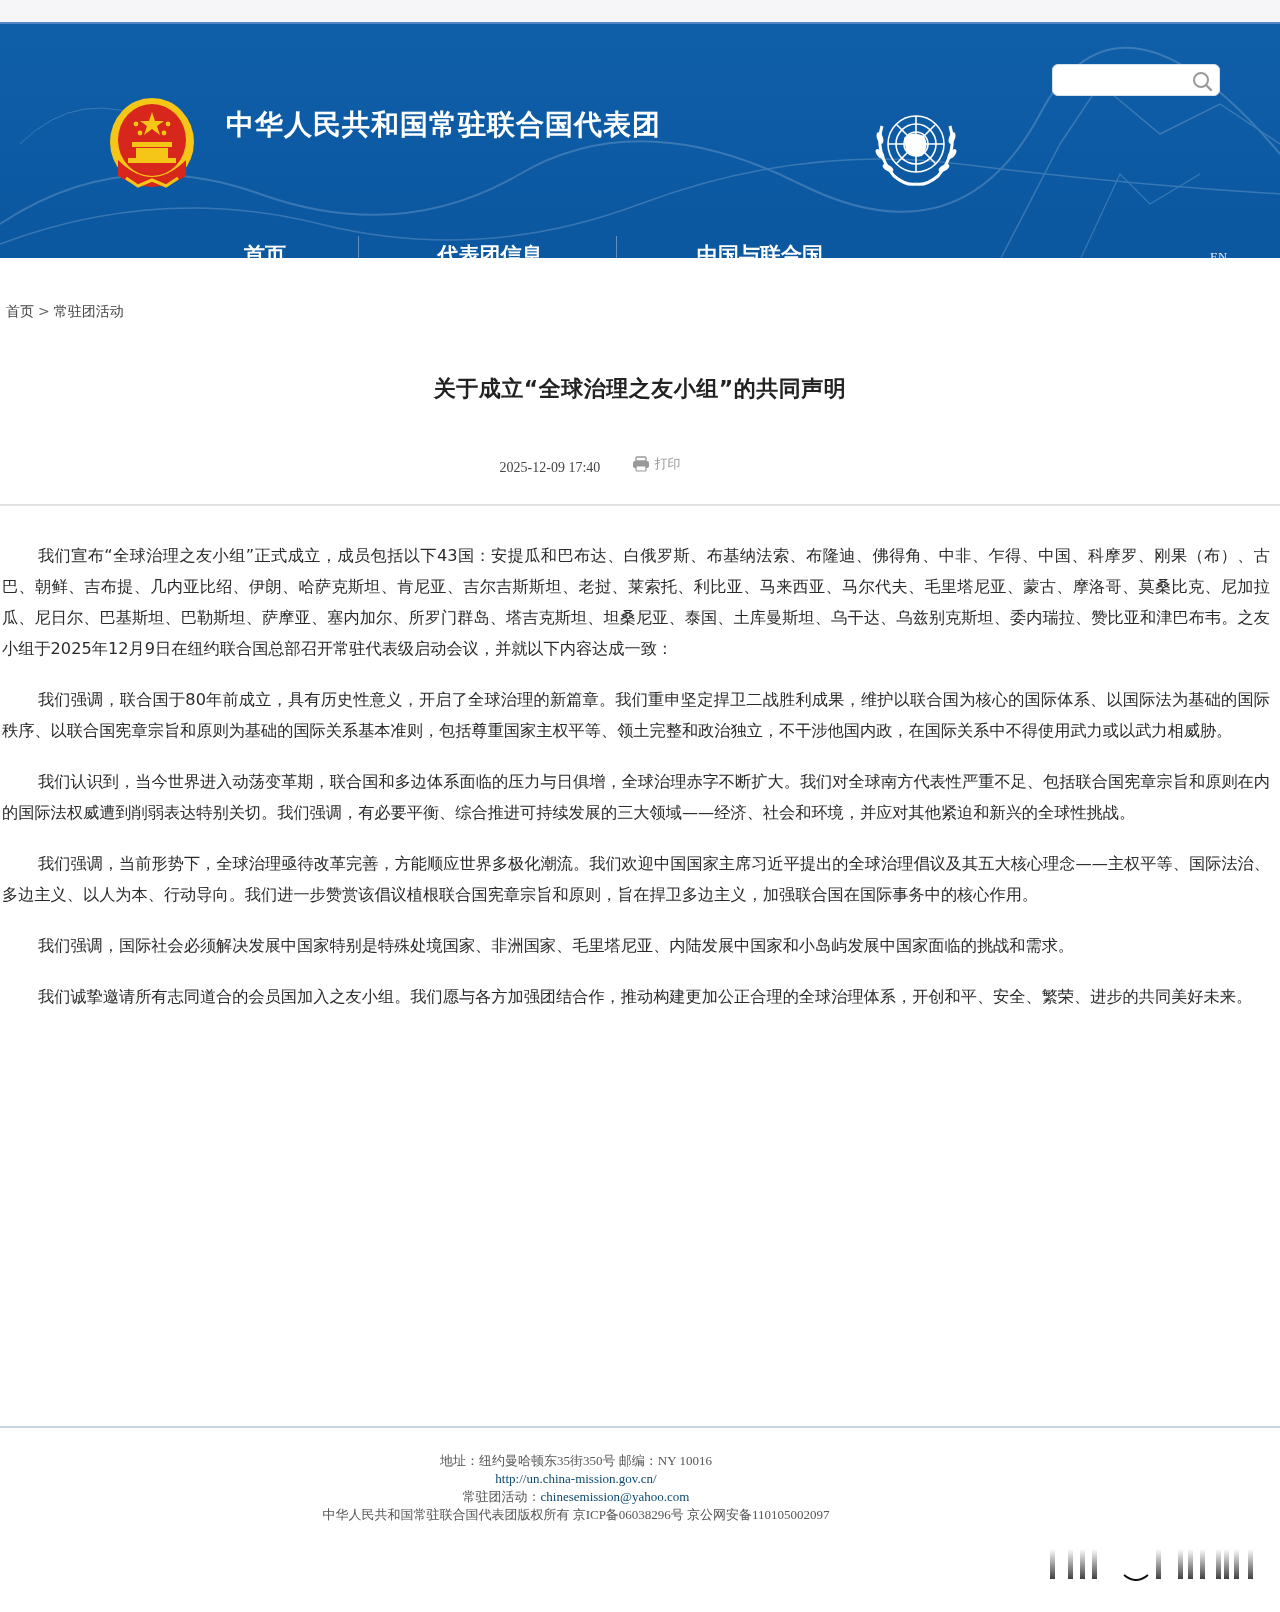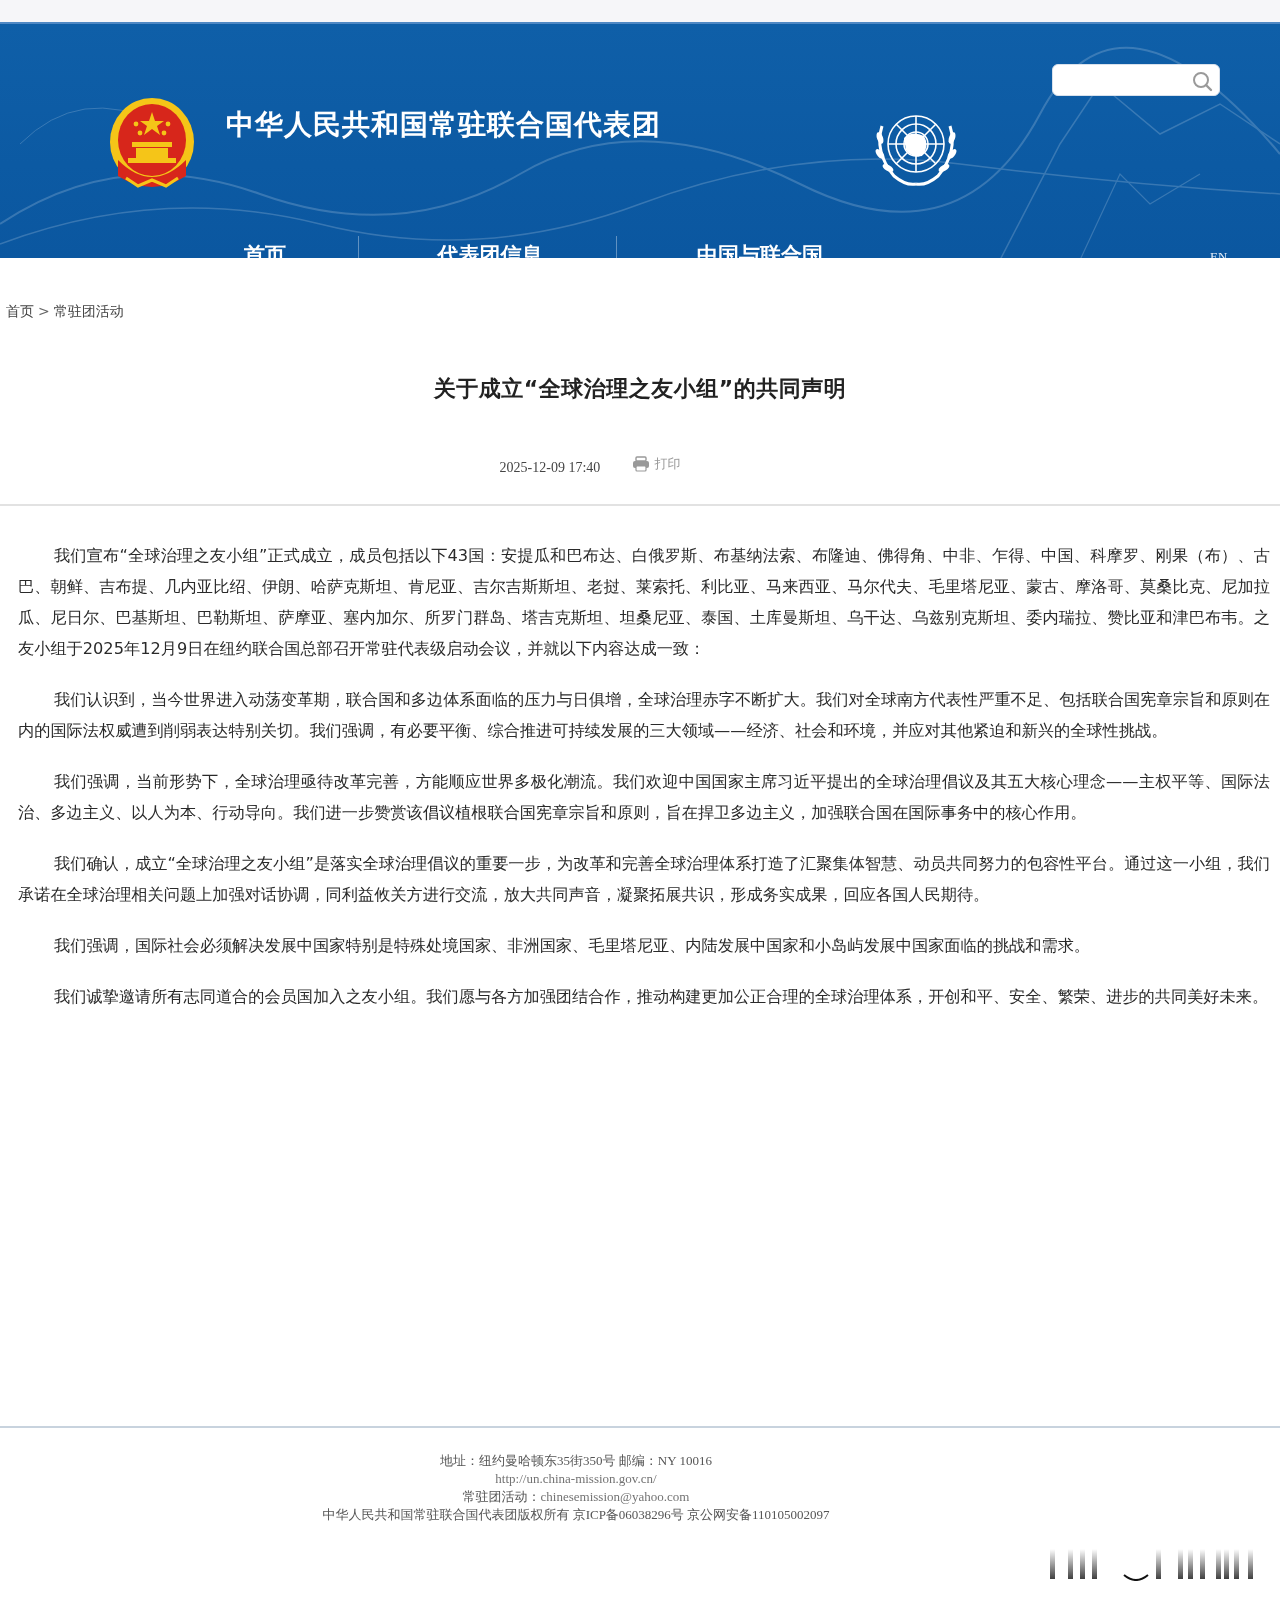--- a/index.html
+++ b/index.html
@@ -62,32 +62,32 @@
       position: absolute; left: 0; top: 455px; width: 1180px; text-align: center;
       font-size: 13px; color: #555;
     }
     .meta .date { font-family: "Liberation Serif", serif; font-size: 14px; color: #444; }
     .meta .print { margin-left: 28px; color: #999; cursor: pointer; display: inline-flex; align-items: center; gap: 4px; }
     .print-icon { width: 18px; height: 16px; display: inline-block; vertical-align: middle; }
 
     .hr-top { position: absolute; left: 0; top: 504px; width: 1280px; height: 2px; background: #e2e2e2; }
 
     .content {
-      position: absolute; left: 0; top: 540px; width: 1270px; padding-left: 18px;
+      position: absolute; left: 0; top: 540px; width: 1270px; padding-left: 2px;
       font-size: 16.2px; line-height: 31px; color: #2a2a2a; text-align: justify;
     }
     .content p { text-indent: 36px; margin-bottom: 20px; }
 
     .hr-bottom { position: absolute; left: 0; top: 1426px; width: 1280px; height: 2px; background: #c8d3de; }
 
     .footer {
       position: absolute; left: 0; top: 1452px; width: 1152px; text-align: center;
       font-family: "Liberation Serif", "DejaVu Serif", serif; font-size: 13px; line-height: 18px; color: #555;
     }
-    .footer a { color: #737373; text-decoration: none; cursor: pointer; font-family: Liberation Serif, serif; }
+    .footer a { color: #0c4a6e; text-decoration: none; cursor: pointer; font-family: Liberation Serif, serif; }
 
     .watermark {
       position: absolute; left: 1050px; top: 1545px; width: 210px; height: 36px;
     }
   </style>
 </head>
 <body>
 
 <div class="topstrip"></div>
 
@@ -175,23 +175,23 @@
       <rect x="4" y="10" width="10" height="5" rx="1" fill="#fff" stroke="#999" stroke-width="1.2"></rect>
     </svg>
     <span>打印</span>
   </span>
 </div>
 
 <div class="hr-top"></div>
 
 <article class="content">
   <p>我们宣布“全球治理之友小组”正式成立，成员包括以下43国：安提瓜和巴布达、白俄罗斯、布基纳法索、布隆迪、佛得角、中非、乍得、中国、科摩罗、刚果（布）、古巴、朝鲜、吉布提、几内亚比绍、伊朗、哈萨克斯坦、肯尼亚、吉尔吉斯斯坦、老挝、莱索托、利比亚、马来西亚、马尔代夫、毛里塔尼亚、蒙古、摩洛哥、莫桑比克、尼加拉瓜、尼日尔、巴基斯坦、巴勒斯坦、萨摩亚、塞内加尔、所罗门群岛、塔吉克斯坦、坦桑尼亚、泰国、土库曼斯坦、乌干达、乌兹别克斯坦、委内瑞拉、赞比亚和津巴布韦。之友小组于2025年12月9日在纽约联合国总部召开常驻代表级启动会议，并就以下内容达成一致：</p>
+  <p>我们强调，联合国于80年前成立，具有历史性意义，开启了全球治理的新篇章。我们重申坚定捍卫二战胜利成果，维护以联合国为核心的国际体系、以国际法为基础的国际秩序、以联合国宪章宗旨和原则为基础的国际关系基本准则，包括尊重国家主权平等、领土完整和政治独立，不干涉他国内政，在国际关系中不得使用武力或以武力相威胁。</p>
   <p>我们认识到，当今世界进入动荡变革期，联合国和多边体系面临的压力与日俱增，全球治理赤字不断扩大。我们对全球南方代表性严重不足、包括联合国宪章宗旨和原则在内的国际法权威遭到削弱表达特别关切。我们强调，有必要平衡、综合推进可持续发展的三大领域——经济、社会和环境，并应对其他紧迫和新兴的全球性挑战。</p>
   <p>我们强调，当前形势下，全球治理亟待改革完善，方能顺应世界多极化潮流。我们欢迎中国国家主席习近平提出的全球治理倡议及其五大核心理念——主权平等、国际法治、多边主义、以人为本、行动导向。我们进一步赞赏该倡议植根联合国宪章宗旨和原则，旨在捍卫多边主义，加强联合国在国际事务中的核心作用。</p>
-  <p>我们确认，成立“全球治理之友小组”是落实全球治理倡议的重要一步，为改革和完善全球治理体系打造了汇聚集体智慧、动员共同努力的包容性平台。通过这一小组，我们承诺在全球治理相关问题上加强对话协调，同利益攸关方进行交流，放大共同声音，凝聚拓展共识，形成务实成果，回应各国人民期待。</p>
   <p>我们强调，国际社会必须解决发展中国家特别是特殊处境国家、非洲国家、毛里塔尼亚、内陆发展中国家和小岛屿发展中国家面临的挑战和需求。</p>
   <p>我们诚挚邀请所有志同道合的会员国加入之友小组。我们愿与各方加强团结合作，推动构建更加公正合理的全球治理体系，开创和平、安全、繁荣、进步的共同美好未来。</p>
 </article>
 
 <div class="hr-bottom"></div>
 
 <footer class="footer">
   <div>地址：纽约曼哈顿东35街350号 邮编：NY 10016</div>
   <div><a>http://un.china-mission.gov.cn/</a></div>
   <div>

